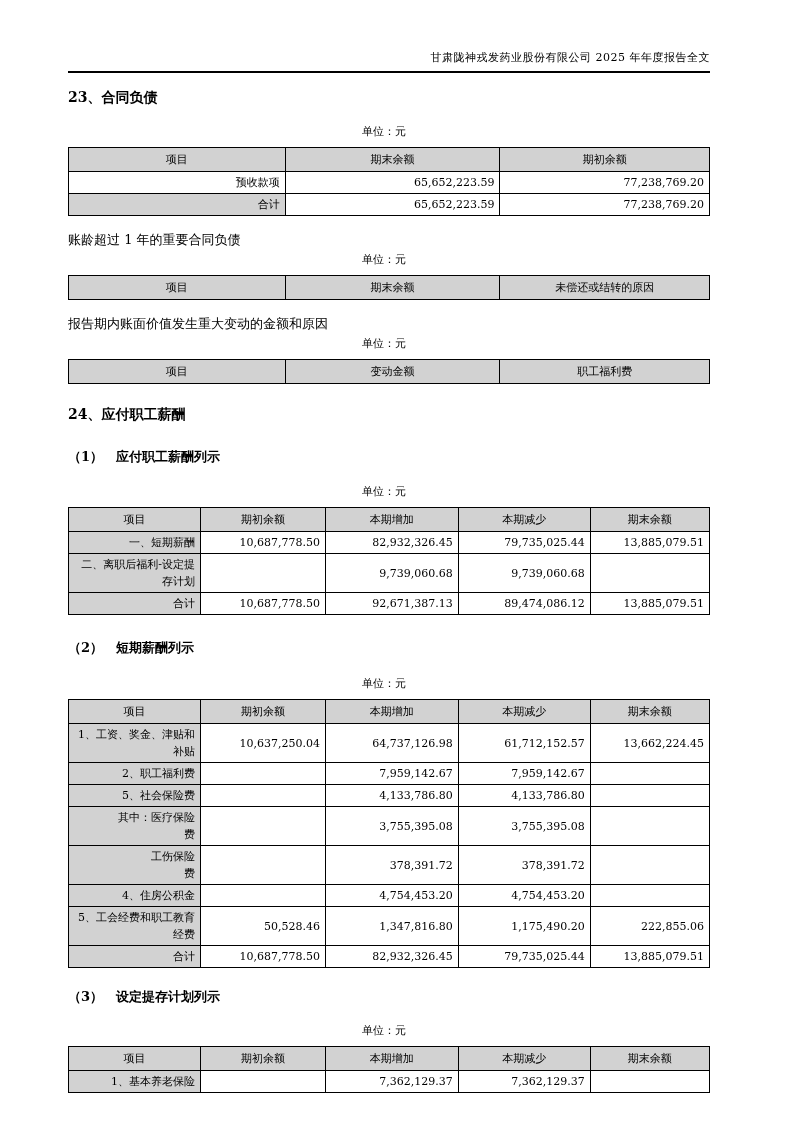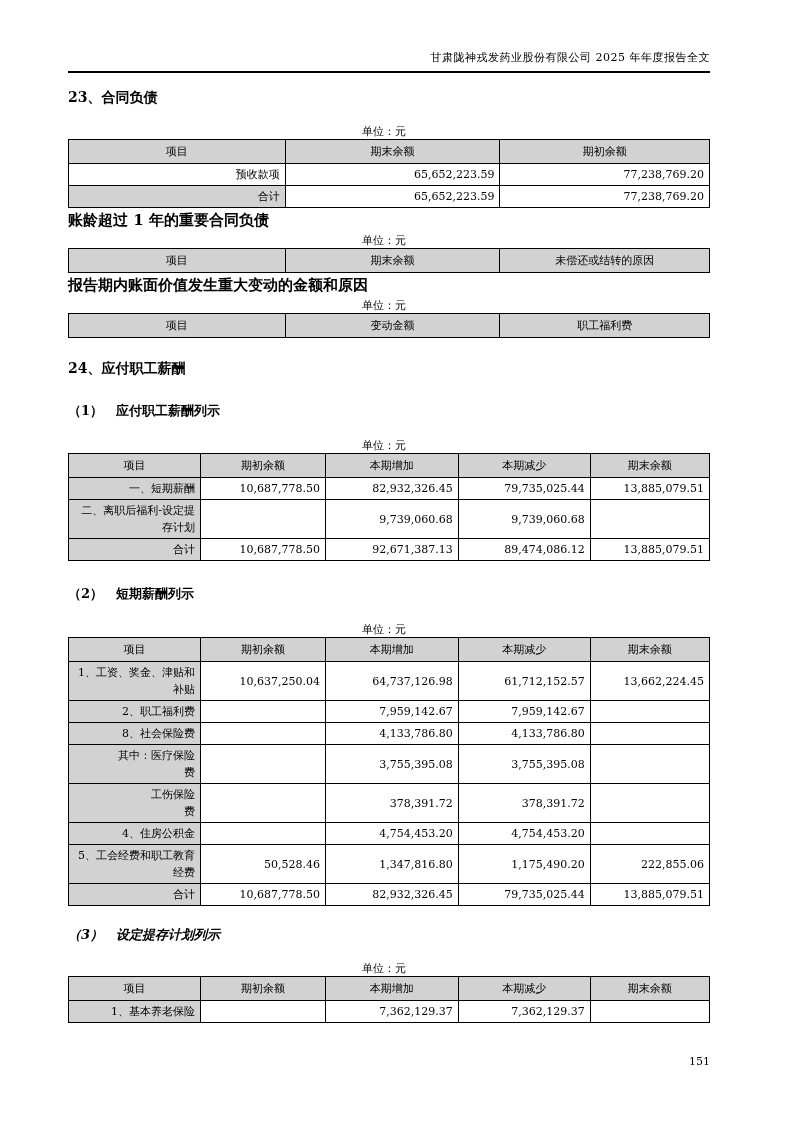--- a/index.html
+++ b/index.html
@@ -11,23 +11,23 @@
   }
   .content { position:absolute; left:68px; top:0; width:642px; }
 
   .doc-header { margin-top:50px; font-size:11px; text-align:right; letter-spacing:0.5px; }
   .header-rule { margin-top:6px; height:2px; background:#000; }
 
   .h-main { margin-top:16px; font-size:14px; font-weight:bold; }
   .h-sub  { margin-top:24px; font-size:13px; font-weight:bold; }
 
   .unit { font-size:11px; text-align:center; padding-right:10px; margin-top:17px; }
-  .note { font-size:15px; margin-top:3px;font-weight:bold; }
-
-  table { width:100%; border-collapse:collapse; table-layout:fixed; margin-top:0;border-radius:31px; }
+  .note { font-size:13px; margin-top:15px; }
+
+  table { width:100%; border-collapse:collapse; table-layout:fixed; margin-top:8px;border-radius:31px; }
   th, td {
     border:1px solid #000; font-size:11px; line-height:17px;
     padding:2px 5px; word-break:break-all;
   }
   th { background:#d2d2d2; font-weight:normal; text-align:center; height:19px; }
   td { height:17px; }
   td.num { text-align:right; }
   td.lbl { text-align:right; }
   td.shade { background:#d2d2d2; }
   td.indent1 { text-indent:36px; }
@@ -186,21 +186,21 @@
         <td class="num">13,662,224.45</td>
       </tr>
       <tr>
         <td class="lbl shade">2、职工福利费</td>
         <td class="num"></td>
         <td class="num">7,959,142.67</td>
         <td class="num">7,959,142.67</td>
         <td class="num"></td>
       </tr>
       <tr>
-        <td class="lbl shade">8、社会保险费</td>
+        <td class="lbl shade">5、社会保险费</td>
         <td class="num"></td>
         <td class="num">4,133,786.80</td>
         <td class="num">4,133,786.80</td>
         <td class="num"></td>
       </tr>
       <tr>
         <td class="lbl shade indent1">其中：医疗保险费</td>
         <td class="num"></td>
         <td class="num">3,755,395.08</td>
         <td class="num">3,755,395.08</td>
@@ -230,21 +230,21 @@
       <tr>
         <td class="lbl shade">合计</td>
         <td class="num">10,687,778.50</td>
         <td class="num">82,932,326.45</td>
         <td class="num">79,735,025.44</td>
         <td class="num">13,885,079.51</td>
       </tr>
     </tbody>
   </table>
 
-  <div class="h-sub" style="margin-top:20px;font-style:italic;">（3）　设定提存计划列示</div>
+  <div class="h-sub" style="margin-top:20px;">（3）　设定提存计划列示</div>
   <div class="unit" style="margin-top:17px;">单位：元</div>
 
   <table>
     <colgroup>
         <col style="width:20.6%">
         <col style="width:19.5%">
         <col style="width:20.7%">
         <col style="width:20.6%">
         <col style="width:18.6%">
       </colgroup>

